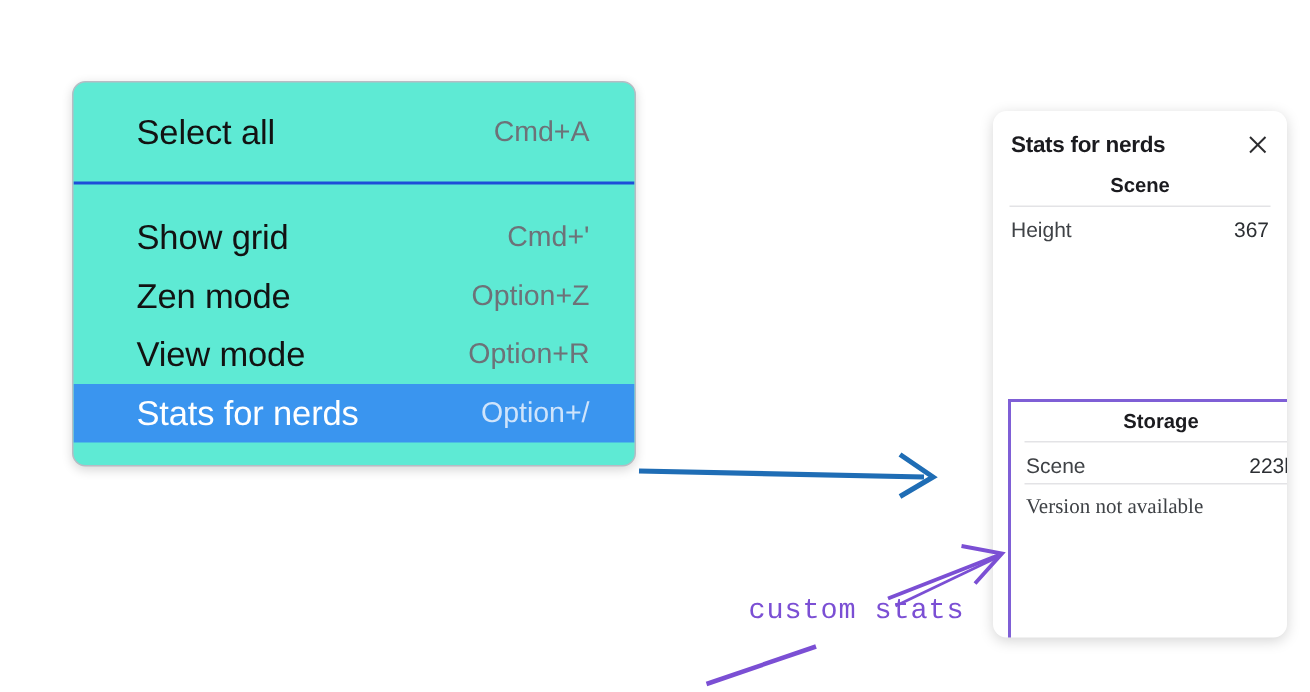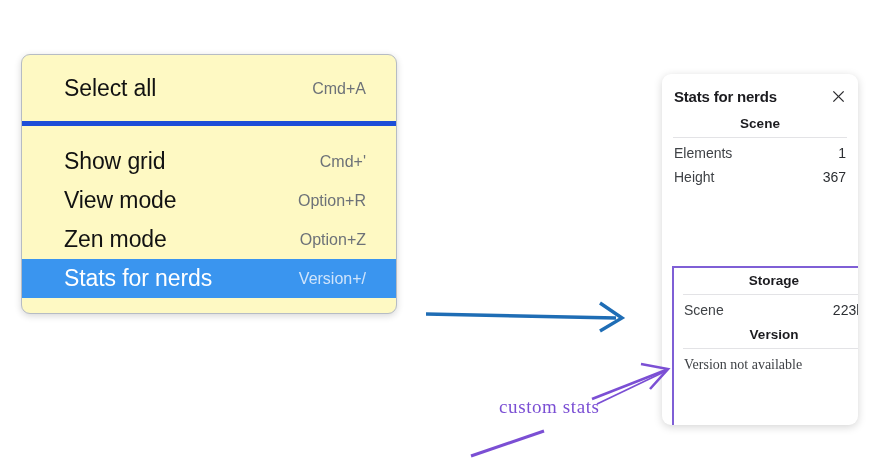--- a/index.html
+++ b/index.html
@@ -11,60 +11,60 @@
     height: 461px;
     position: relative;
     background: #ffffff;
     font-family: "Liberation Sans", sans-serif;
     overflow: hidden;
   }
 
   
   #context-menu {
     position: absolute;
-    left: 21px;
+    left: 48px;
     top: 54px;
     width: 374px;
-    background: #fef9c3;
+    background: #5eead4;
     border: 1px solid #b6bcc4;
     border-radius: 9px;
     box-shadow: 0 2px 7px rgba(0,0,0,0.16);
     overflow: hidden;
   }
   .menu-section {
     padding: 0;
   }
   .menu-section.first {
     padding-top: 14px;
     padding-bottom: 13px;
   }
   .menu-section.second {
     padding-top: 16px;
     padding-bottom: 15px;
-    border-top: 5px solid #1d4ed8;
+    border-top: 2px solid #1d4ed8;
   }
   .menu-item {
     display: flex;
     align-items: center;
     justify-content: space-between;
     height: 39px;
     padding: 0 30px 0 42px;
     box-sizing: border-box;
   }
   .menu-item.highlighted {
     background: #3a95ef;
   }
   .mi-label {
     font-size: 23px;
     color: #121212;
     letter-spacing: -0.1px;
     white-space: nowrap;
   }
   .mi-shortcut {
-    font-size: 16px;
+    font-size: 19px;
     color: #6d7278;
     white-space: nowrap;
   }
   .menu-item.highlighted .mi-label { color: #ffffff; }
   .menu-item.highlighted .mi-shortcut { color: #cfe4fb; }
 
   
   #stats-panel {
     position: absolute;
     left: 662px;
@@ -143,21 +143,21 @@
   #annotations {
     position: absolute;
     left: 0; top: 0;
     width: 873px; height: 461px;
     pointer-events: none;
   }
   #handwritten-label {
     position: absolute;
     left: 499px;
     top: 396px;
-    font-family: Liberation Serif, serif;
+    font-family: Liberation Mono, monospace;
     font-size: 19px;
     color: #7b4fd4;
     letter-spacing: 0.6px;
     white-space: nowrap;
   }
 </style>
 </head>
 <body>
 
 <div id="context-menu">
@@ -168,30 +168,30 @@
       <span class="mi-shortcut">Cmd+A</span>
     </div>
   </div>
 
   <div class="menu-section second">
     <div class="menu-item">
       <span class="mi-label">Show grid</span>
       <span class="mi-shortcut">Cmd+'</span>
     </div>
     <div class="menu-item">
+      <span class="mi-label">Zen mode</span>
+      <span class="mi-shortcut">Option+Z</span>
+    </div>
+    <div class="menu-item">
       <span class="mi-label">View mode</span>
       <span class="mi-shortcut">Option+R</span>
     </div>
-    <div class="menu-item">
-      <span class="mi-label">Zen mode</span>
-      <span class="mi-shortcut">Option+Z</span>
-    </div>
     <div class="menu-item highlighted">
       <span class="mi-label">Stats for nerds</span>
-      <span class="mi-shortcut">Version+/</span>
+      <span class="mi-shortcut">Option+/</span>
     </div>
   </div>
 
 </div>
 
 <div id="stats-panel">
 
   <div class="panel-header">
     <span class="panel-title">Stats for nerds</span>
     <svg class="close-icon" viewBox="0 0 16 16">
@@ -199,41 +199,36 @@
       <line x1="13.5" y1="2.5" x2="2.5" y2="13.5" stroke="#2b2b2e" stroke-width="1.4"></line>
     </svg>
   </div>
 
   <div class="panel-body">
 
     <div class="section-head">Scene</div>
     <div class="rule"></div>
 
     <div class="stat-row">
-      <span>Elements</span>
-      <span class="stat-val">1</span>
-    </div>
-    <div class="stat-row">
       <span>Height</span>
       <span class="stat-val">367</span>
     </div>
 
   </div>
 
   <div id="custom-stats-box">
 
     <div class="section-head">Storage</div>
     <div class="rule"></div>
 
     <div class="stat-row">
       <span>Scene</span>
       <span class="stat-val">223b</span>
     </div>
 
-    <div class="section-head">Version</div>
     <div class="rule"></div>
 
     <div class="note-line">Version not available</div>
 
   </div>
 
 </div>
 
 <svg id="annotations" viewBox="0 0 873 461">
 

